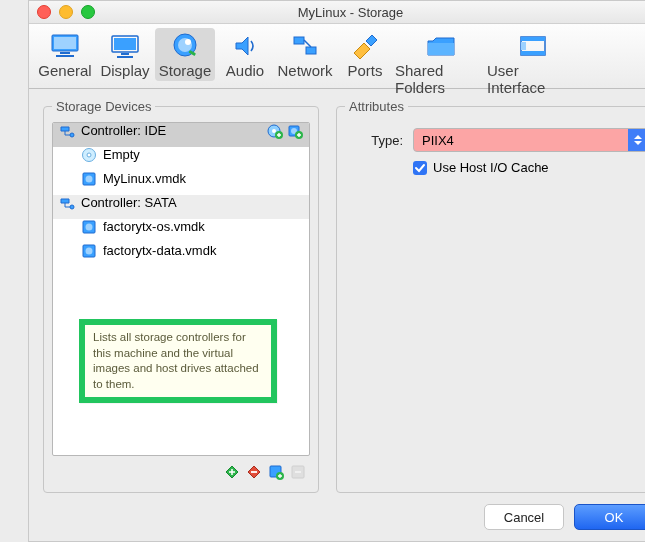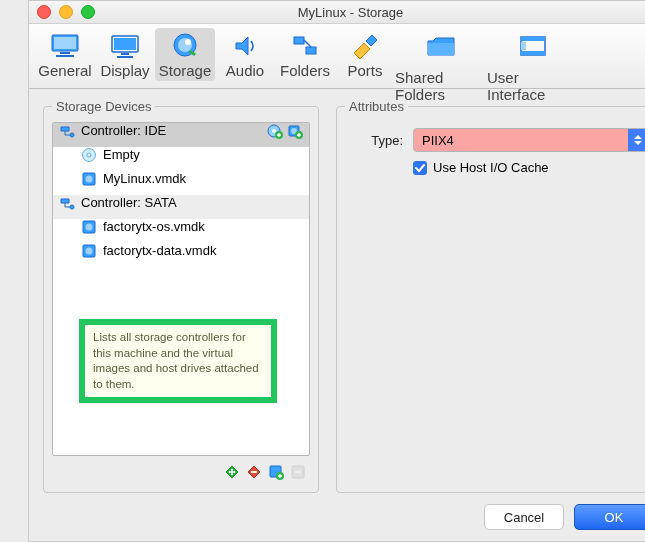--- a/index.html
+++ b/index.html
@@ -64,21 +64,21 @@
     width: 60px;
     display: flex;
     flex-direction: column;
     align-items: center;
     padding: 2px 0;
     border-radius: 4px;
     font-size: 15px;
     color: #444;
     cursor: default;
   }
-  .tb-item.wide { width: 92px; gap: 7px; }
+  .tb-item.wide { width: 92px; }
   .tb-item.sel {
     background: #d9d9d9;
   }
   .tb-item .glyph {
     height: 32px;
     display: flex;
     align-items: center;
     justify-content: center;
   }
   .tb-item svg { display:block; }
@@ -342,21 +342,21 @@
       <span>Audio</span>
     </div>
     <div class="tb-item">
       <span class="glyph">
         <svg width="30" height="26">
             <rect x="4" y="4" width="10" height="7" fill="#3aa0ff" stroke="#1f6bcf"></rect>
             <rect x="16" y="14" width="10" height="7" fill="#3aa0ff" stroke="#1f6bcf"></rect>
             <line x1="14" y1="7" x2="21" y2="14" stroke="#1f6bcf" stroke-width="1.5"></line>
           </svg>
       </span>
-      <span>Folders</span>
+      <span>Network</span>
     </div>
     <div class="tb-item">
       <span class="glyph">
         <svg width="30" height="26">
             <polygon points="4,20 14,10 20,16 10,26" fill="#ffbf3f" stroke="#c98a10"></polygon>
             <polygon points="16,8 22,2 27,7 21,13" fill="#3aa0ff" stroke="#1f6bcf"></polygon>
           </svg>
       </span>
       <span>Ports</span>
     </div>

